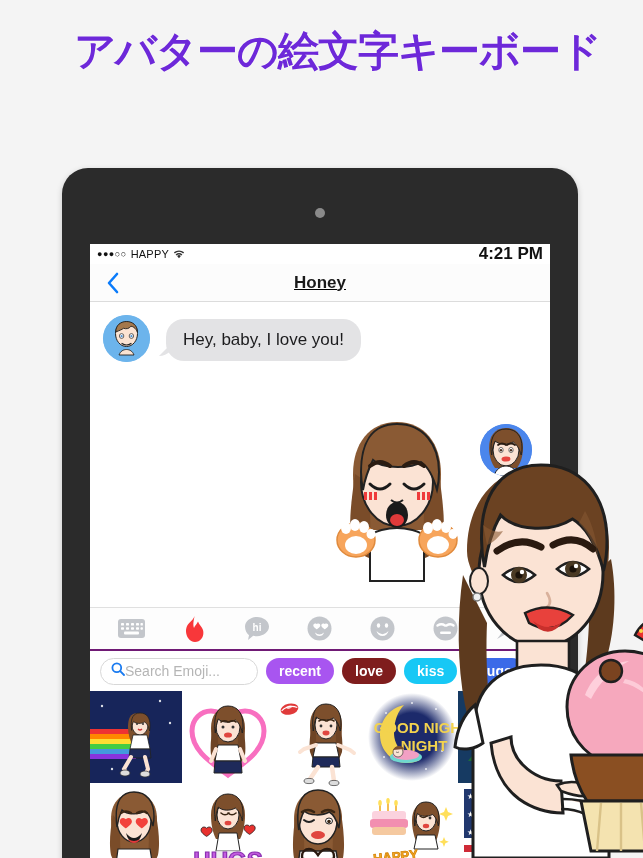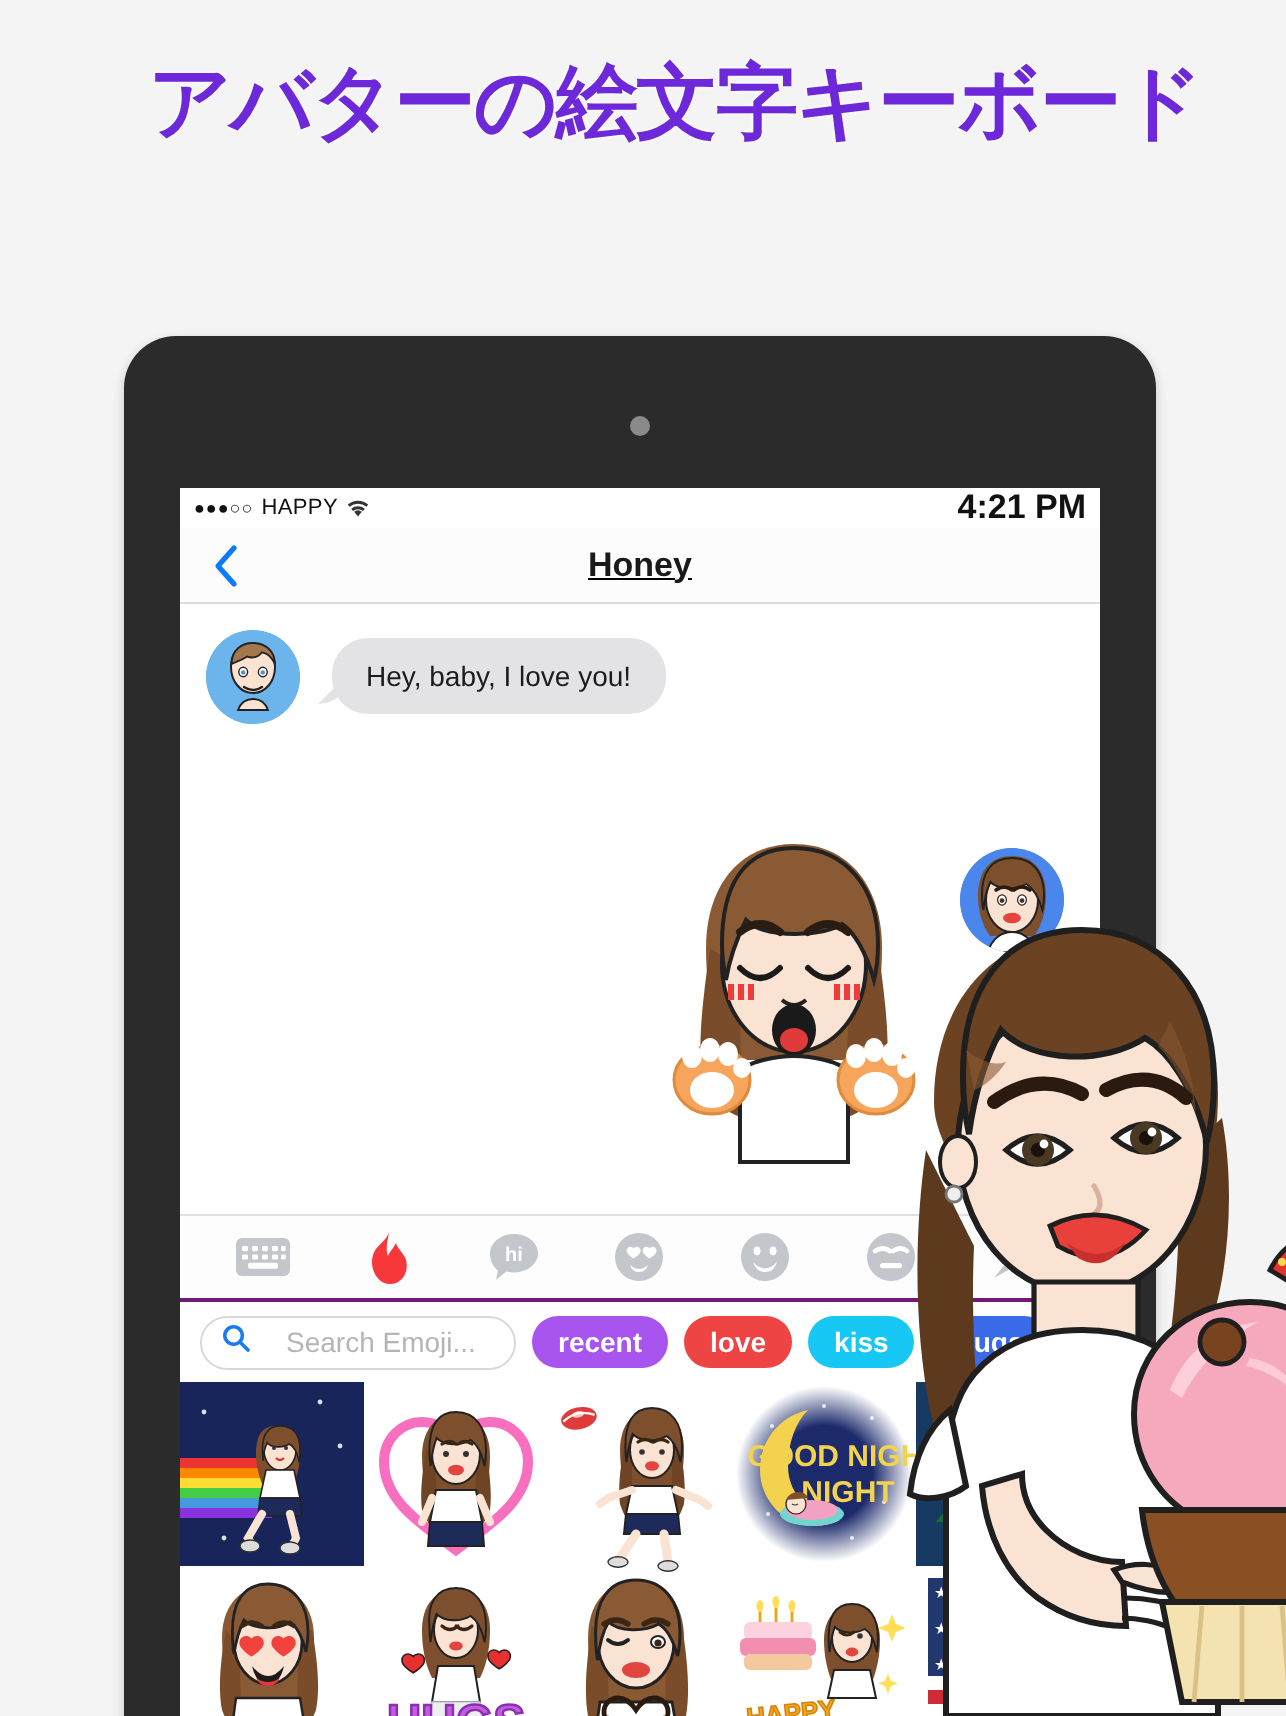--- a/index.html
+++ b/index.html
@@ -75,21 +75,21 @@
   .chat { position: relative; height: 305px; background: #fff; }
   .msg-row { display: flex; align-items: flex-start; padding: 13px 0 0 13px; }
   .avatar {
     width: 47px; height: 47px; border-radius: 50%;
     background: #6cb4ec; flex: none; position: relative; overflow: hidden;
   }
   .bubble {
     position: relative; margin-left: 16px; margin-top: 4px;
     background: #e3e3e5; color: #1c1c1e;
     border-radius: 18px; padding: 11px 17px;
-    font-size: 14px; white-space: nowrap;
+    font-size: 17px; white-space: nowrap;
   }
   .bubble:before {
     content: ""; position: absolute; left: -7px; bottom: 5px;
     width: 16px; height: 16px; background: #e3e3e5;
     border-radius: 0 0 16px 0;
     clip-path: polygon(100% 0, 100% 100%, 0 100%);
   }
 
   .sent-sticker {
     position: absolute; left: 218px; top: 112px;
@@ -109,21 +109,21 @@
   }
   .tb-icon { width: 34px; height: 30px; display: flex; align-items: center; justify-content: center; }
 
   
   .search-row {
     height: 40px; display: flex; align-items: center; gap: 8px;
     padding: 0 10px; background: #fff;
   }
   .search-box {
     width: 158px; height: 27px; border: 1px solid #d8d8d8;
-    border-radius: 14px; display: flex; align-items: center; gap: 18px;
+    border-radius: 14px; display: flex; align-items: center; gap: 0;
     padding: 0 10px; background: #fff; flex: none;
   }
   .search-ph { font-size: 14px; color: #b5b5b5; }
   .pill {
     height: 26px; border-radius: 13px; color: #fff;
     font-size: 14px; font-weight: bold;
     display: flex; align-items: center; padding: 0 13px; flex: none;
   }
 
   
@@ -330,21 +330,21 @@
         <div class="search-box">
           <span>
             <svg width="14" height="14" viewBox="0 0 14 14">
                 <circle cx="5.8" cy="5.8" r="4.4" fill="none" stroke="#1a7bf0" stroke-width="1.8"></circle>
                 <path d="M9.2 9.2 13 13" stroke="#1a7bf0" stroke-width="1.8" stroke-linecap="round"></path>
               </svg>
           </span>
           <span class="search-ph">Search Emoji...</span>
         </div>
         <div class="pill" style="background:#a855f0">recent</div>
-        <div class="pill" style="background:#ef4444">love</div>
+        <div class="pill" style="background:#7f1d1d">love</div>
         <div class="pill" style="background:#17c8f5">kiss</div>
         <div class="pill" style="background:#3b6ae8">hugs</div>
       </div>
 
       <div class="grid">
 
         <div class="cell">
           <svg width="92" height="96" viewBox="0 0 92 96">
             <rect x="0" y="0" width="92" height="92" fill="#17255a"></rect>
             <g>

